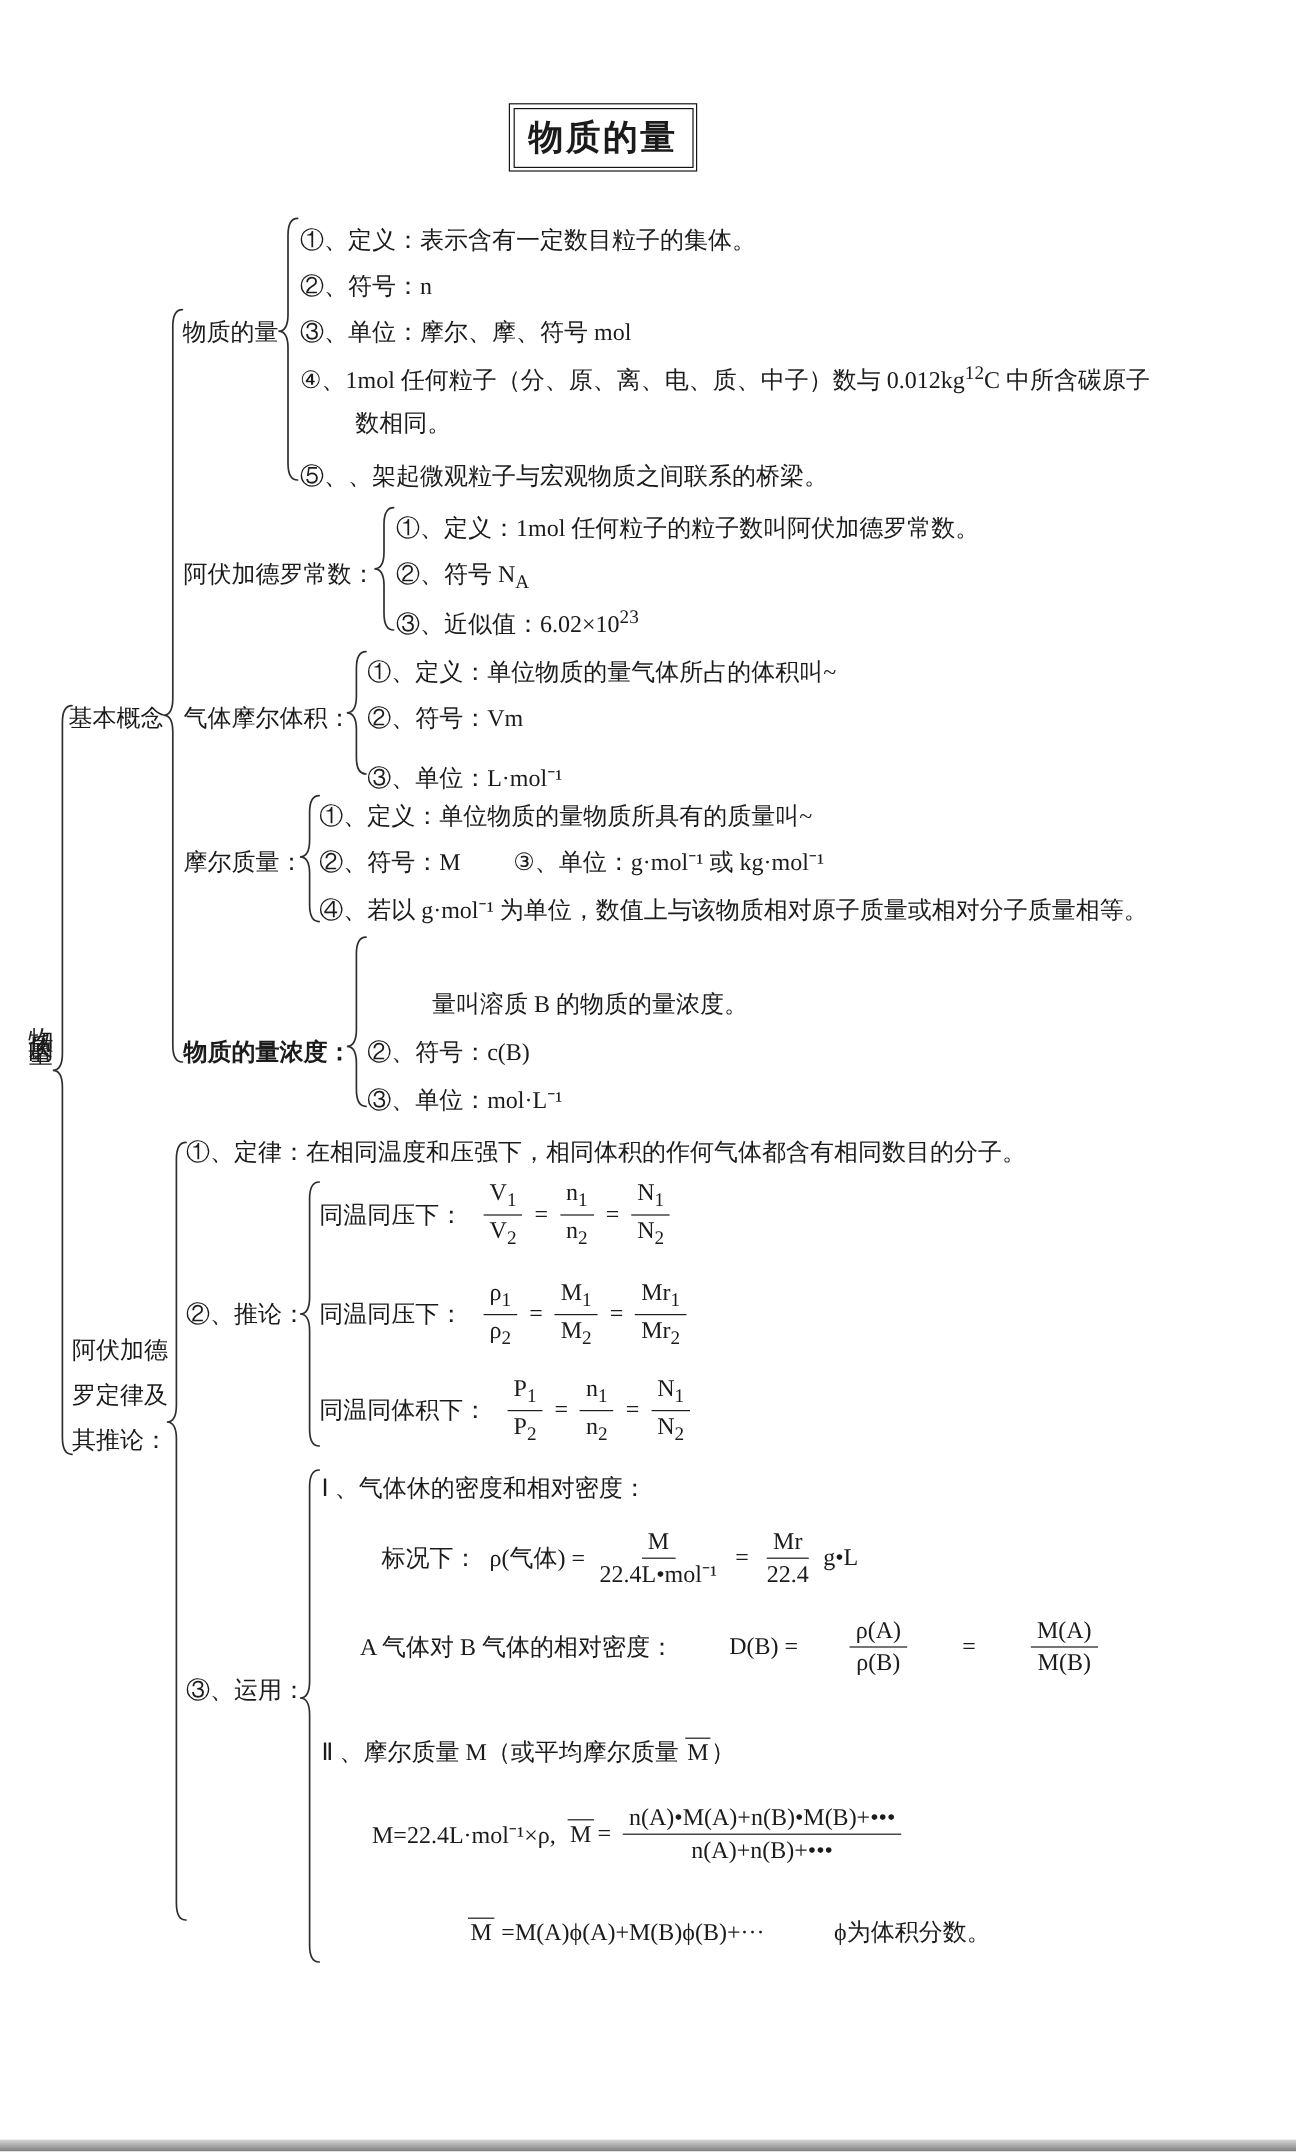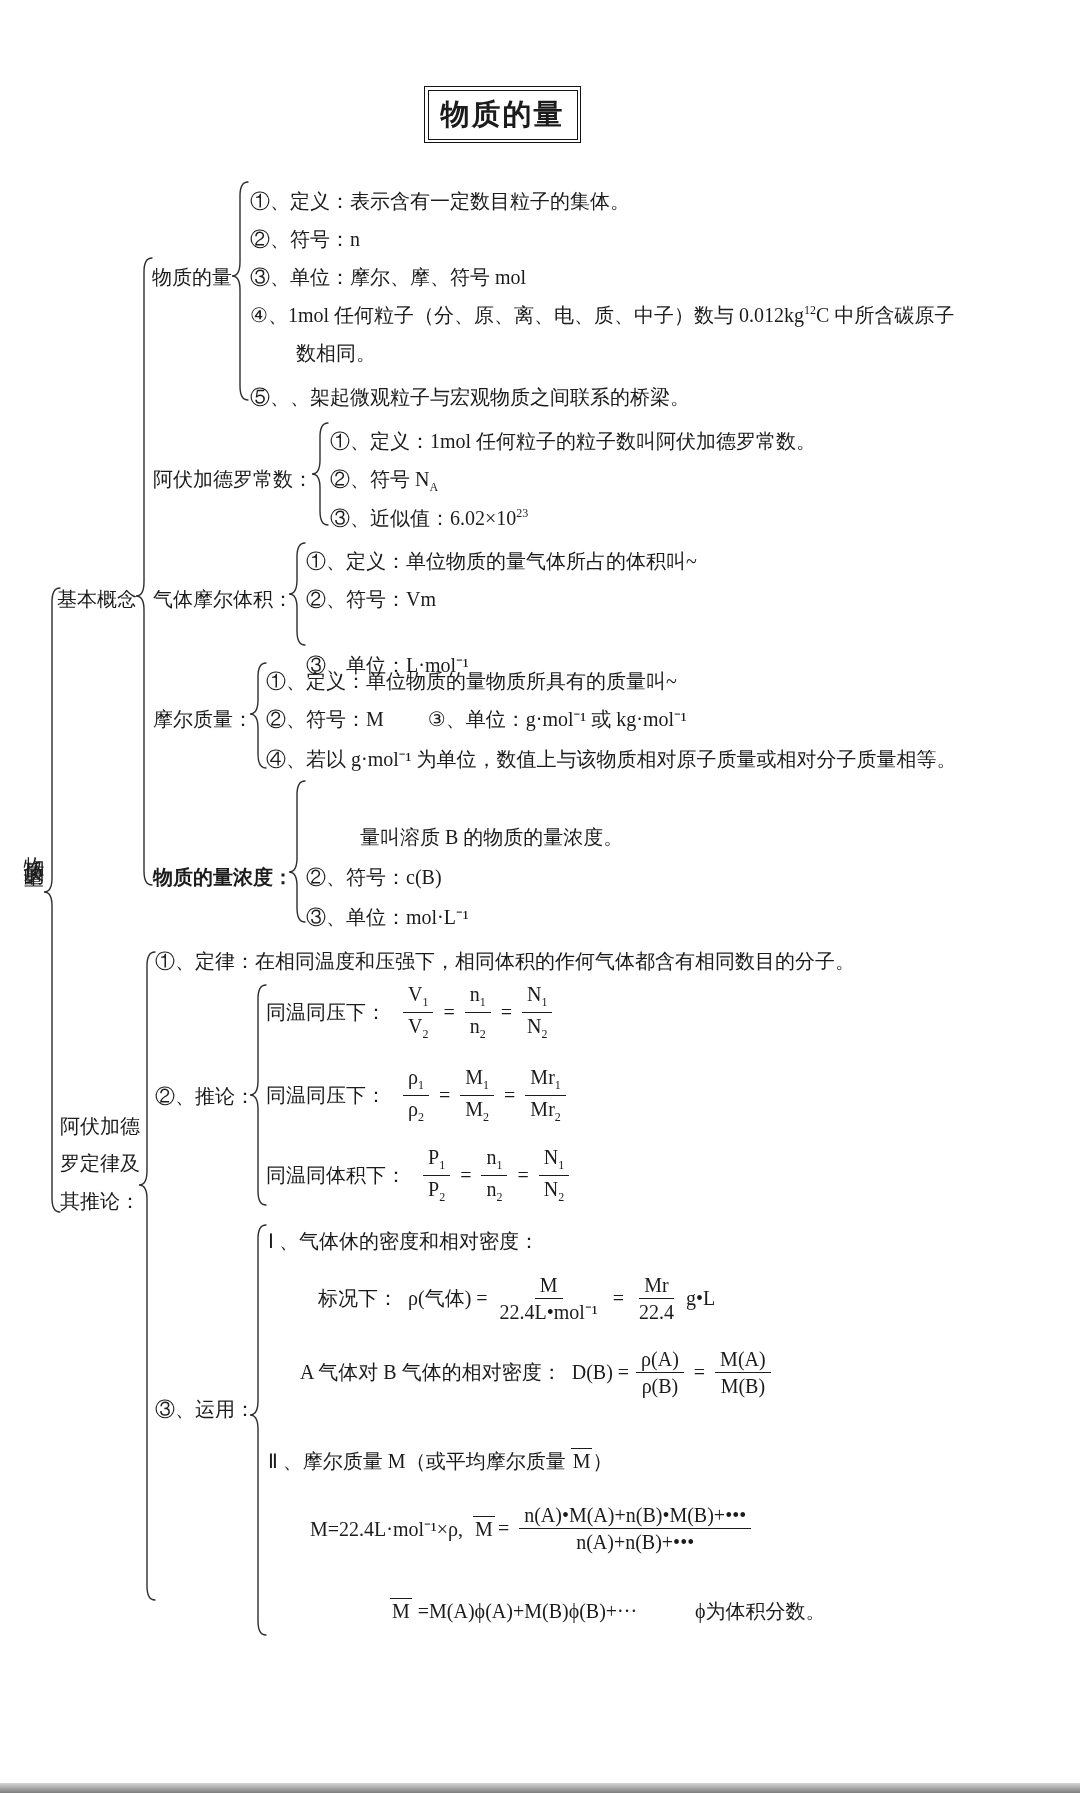--- a/index.html
+++ b/index.html
@@ -10,21 +10,21 @@
   }
   .braces { position:absolute; left:0; top:0; pointer-events:none; }
   .braces path { fill:none; stroke:#2e2e2e; stroke-width:1.4; stroke-linecap:round; }
 
   .line { position:absolute; white-space:nowrap; font-size:20px; line-height:1.3; }
   .node-label { position:absolute; white-space:nowrap; font-size:20px; line-height:1.3; }
   .vert {
     position:absolute; writing-mode:vertical-rl; text-orientation:upright;
     font-size:21px; letter-spacing:4px; line-height:1.1;
   }
-  sup, sub { font-size:12px; }
+  sup, sub { font-size:16px; }
 
   .title-outer {
     position:absolute; left:424px; top:86px;
     border:1.6px solid #141414; padding:2.5px;
   }
   .title-inner {
     border:1.4px solid #141414; padding:4px 12px;
     font-size:29px; font-weight:bold; letter-spacing:2px;
     font-family:"Liberation Sans", sans-serif;
   }
@@ -88,21 +88,21 @@
   <div class="line" style="left:330px; top:466px;">
     <span>②、符号 N</span><sub>A</sub>
   </div>
   <div class="line" style="left:330px; top:505px;">
     <span>③、近似值：6.02×10</span><sup>23</sup>
   </div>
 
   <div class="node-label" style="left:153px; top:586px;">气体摩尔体积：</div>
   <div class="line" style="left:306px; top:548px;">①、定义：单位物质的量气体所占的体积叫~</div>
   <div class="line" style="left:306px; top:586px;">②、符号：Vm</div>
-  <div class="line" style="left:306px; top:652px;">③、单位：L·mol⁻¹</div>
+  <div class="line" style="left:306px; top:636px;">③、单位：L·mol⁻¹</div>
 
   <div class="node-label" style="left:153px; top:706px;">摩尔质量：</div>
   <div class="line" style="left:266px; top:668px;">①、定义：单位物质的量物质所具有的质量叫~</div>
   <div class="line" style="left:266px; top:706px;">
     <span>②、符号：M</span><span class="sp40"></span><span>③、单位：g·mol⁻¹ 或 kg·mol⁻¹</span>
   </div>
   <div class="line" style="left:266px; top:746px;text-align:center;">④、若以 g·mol⁻¹ 为单位，数值上与该物质相对原子质量或相对分子质量相等。</div>
 
   <div class="node-label" style="left:153px; top:864px;font-weight:bold;">物质的量浓度：</div>
   <div class="line" style="left:360px; top:824px;">量叫溶质 B 的物质的量浓度。</div>
@@ -182,21 +182,21 @@
         <span class="fbot">22.4L•mol⁻¹</span>
       </span>
     <span class="eq">=</span>
     <span class="frac">
         <span class="ftop">Mr</span>
         <span class="fbot">22.4</span>
       </span>
     <span>g•L</span>
   </div>
 
-  <div class="frow" style="left:300px; top:1332px;">
+  <div class="frow" style="left:300px; top:1332px;gap:36px;">
     <span class="rlabel">A 气体对 B 气体的相对密度：</span>
     <span>D(B) =</span>
     <span class="frac">
         <span class="ftop">ρ(A)</span>
         <span class="fbot">ρ(B)</span>
       </span>
     <span class="eq">=</span>
     <span class="frac">
         <span class="ftop">M(A)</span>
         <span class="fbot">M(B)</span>

